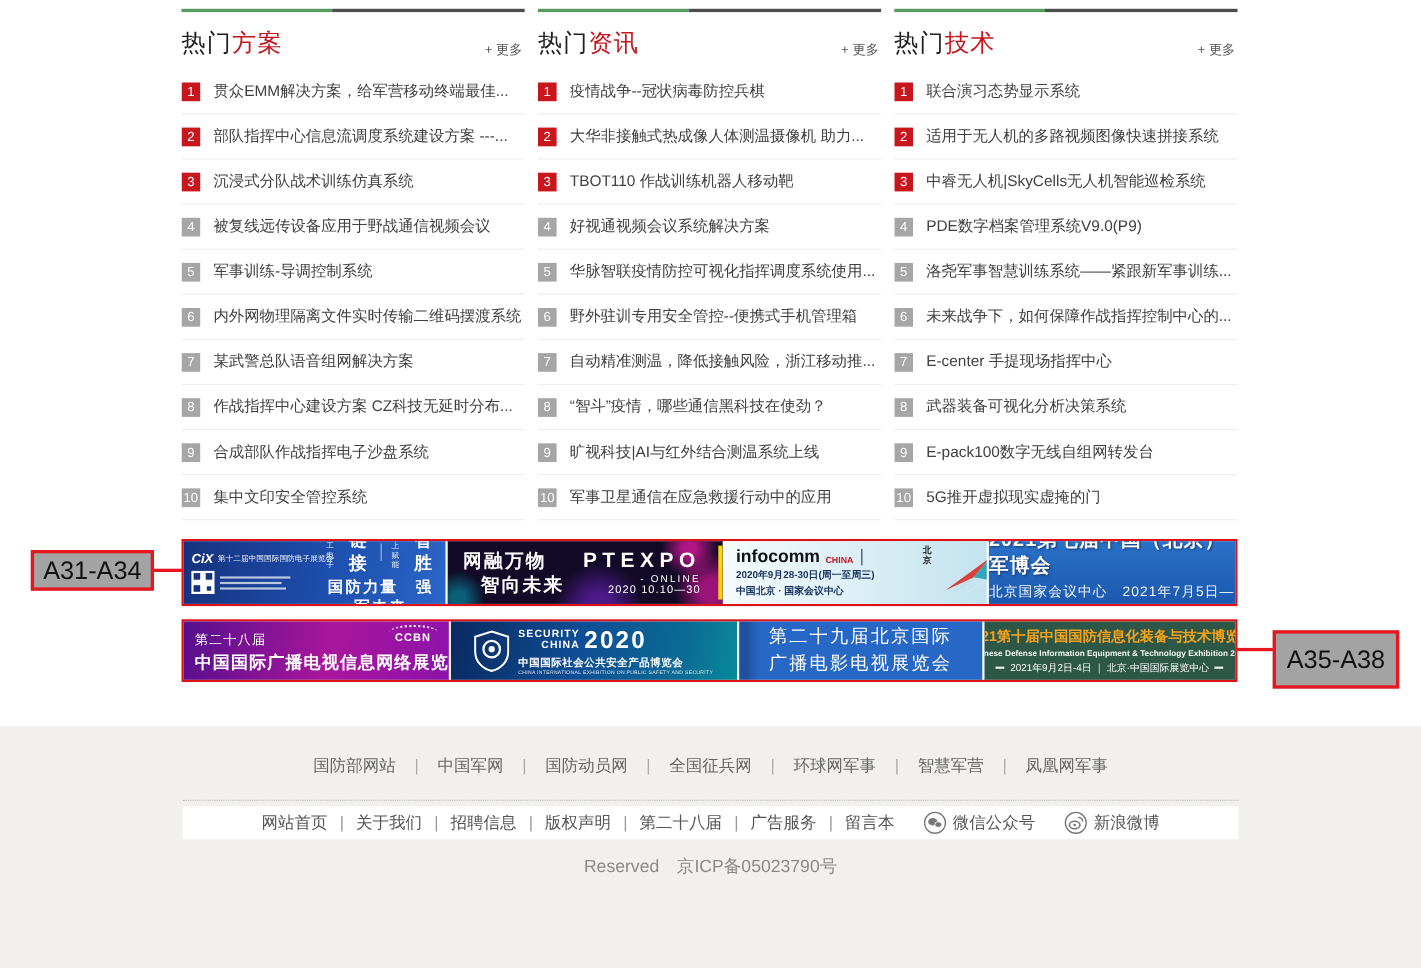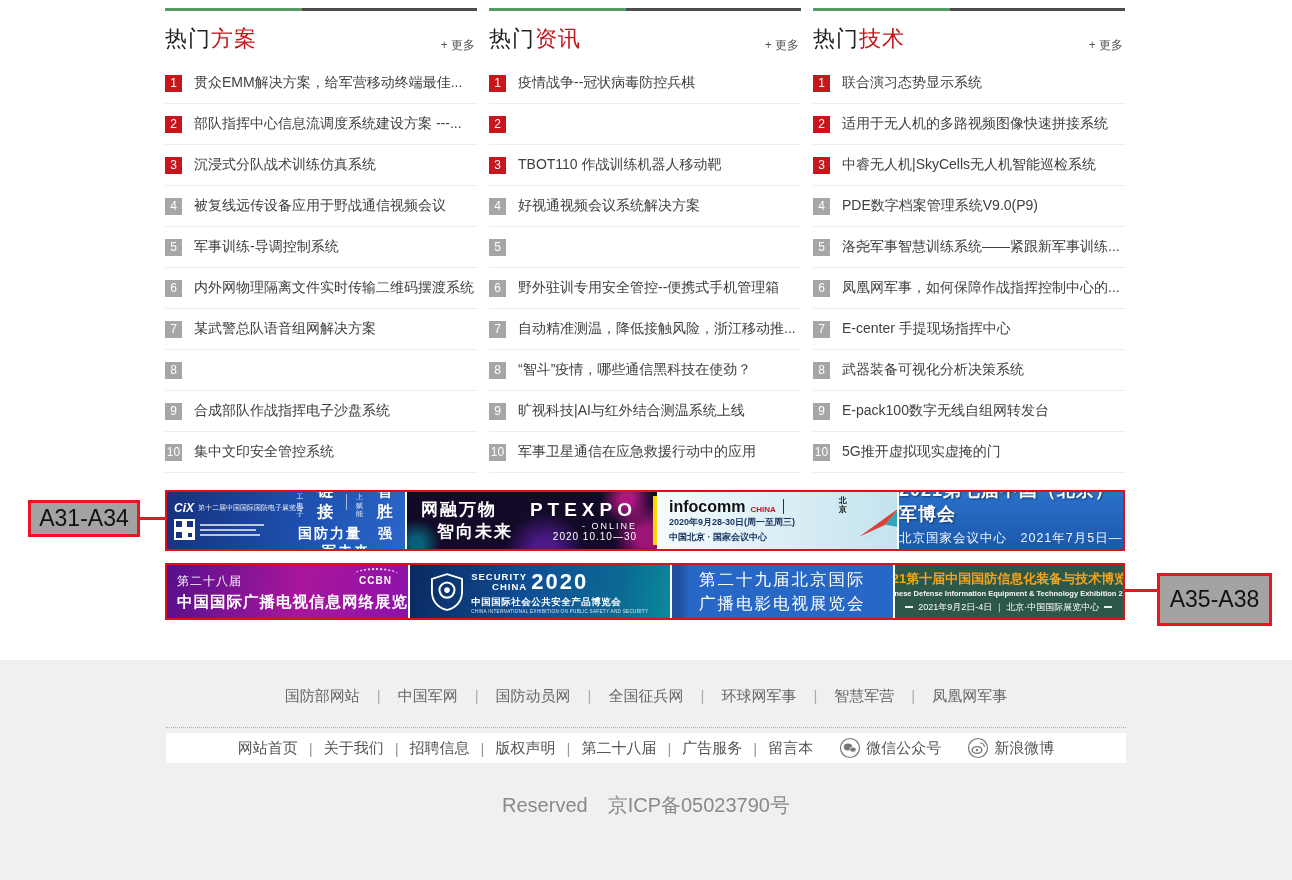--- a/index.html
+++ b/index.html
@@ -121,21 +121,21 @@
   .friend-links { padding-top:27px; text-align:center; font-size:15px; color:#666; }
   .friend-links .pipe { color:#aaa; margin:0 17px; }
   .friend-links span[data-interactable="true"] { cursor:pointer; }
   .dotted-sep { width:960px; margin:21px auto 0; border-top:1px dotted #b3b3b3; }
   .nav-row { width:960px; height:30px; margin:5px auto 0; background:#fff; display:flex; align-items:center; justify-content:center; font-size:15px; color:#555; }
   .nav-row .pipe { color:#999; margin:0 11px; }
   .nav-row .navlink { cursor:pointer; }
   .social { display:flex; align-items:center; gap:5px; margin-left:26px; cursor:pointer; }
   .social svg { display:block; }
   .contact-line { text-align:center; margin-top:13px; font-size:16px; color:#8a8a8a; letter-spacing:.5px; }
-  .icp-line { text-align:center; margin-top:29px; font-size:20px; color:#8a8a8a; }
+  .icp-line { text-align:center; margin-top:15px; font-size:16px; color:#8a8a8a; }
 </style>
 </head>
 <body data-interactable="false">
 
 <div class="content" data-interactable="false">
   <div class="columns">
 
     <div class="col" data-interactable="false">
       <div class="topline" data-interactable="false">
           <i class="seg-green" data-interactable="false"></i>
@@ -169,20 +169,21 @@
         <li data-interactable="true">
             <span class="rank" data-interactable="false">6</span>
             <span class="item-title" data-interactable="false">内外网物理隔离文件实时传输二维码摆渡系统</span>
           </li>
         <li data-interactable="true">
             <span class="rank" data-interactable="false">7</span>
             <span class="item-title" data-interactable="false">某武警总队语音组网解决方案</span>
           </li>
         <li data-interactable="true">
             <span class="rank" data-interactable="false">8</span>
+            <span class="item-title" data-interactable="false">作战指挥中心建设方案 CZ科技无延时分布...</span>
           </li>
         <li data-interactable="true">
             <span class="rank" data-interactable="false">9</span>
             <span class="item-title" data-interactable="false">合成部队作战指挥电子沙盘系统</span>
           </li>
         <li data-interactable="true">
             <span class="rank" data-interactable="false">10</span>
             <span class="item-title" data-interactable="false">集中文印安全管控系统</span>
           </li>
       </ul>
@@ -197,31 +198,33 @@
         <div class="col-title" data-interactable="false"><span data-interactable="false">热门</span><span class="accent" data-interactable="false">资讯</span></div>
         <span class="more" data-interactable="true">+ 更多</span>
       </div>
       <ul class="hotlist" data-interactable="false">
         <li data-interactable="true">
             <span class="rank" data-interactable="false">1</span>
             <span class="item-title" data-interactable="false">疫情战争--冠状病毒防控兵棋</span>
           </li>
         <li data-interactable="true">
             <span class="rank" data-interactable="false">2</span>
+            <span class="item-title" data-interactable="false">大华非接触式热成像人体测温摄像机 助力...</span>
           </li>
         <li data-interactable="true">
             <span class="rank" data-interactable="false">3</span>
             <span class="item-title" data-interactable="false">TBOT110 作战训练机器人移动靶</span>
           </li>
         <li data-interactable="true">
             <span class="rank" data-interactable="false">4</span>
             <span class="item-title" data-interactable="false">好视通视频会议系统解决方案</span>
           </li>
         <li data-interactable="true">
             <span class="rank" data-interactable="false">5</span>
+            <span class="item-title" data-interactable="false">华脉智联疫情防控可视化指挥调度系统使用...</span>
           </li>
         <li data-interactable="true">
             <span class="rank" data-interactable="false">6</span>
             <span class="item-title" data-interactable="false">野外驻训专用安全管控--便携式手机管理箱</span>
           </li>
         <li data-interactable="true">
             <span class="rank" data-interactable="false">7</span>
             <span class="item-title" data-interactable="false">自动精准测温，降低接触风险，浙江移动推...</span>
           </li>
         <li data-interactable="true">
@@ -264,21 +267,21 @@
         <li data-interactable="true">
             <span class="rank" data-interactable="false">4</span>
             <span class="item-title" data-interactable="false">PDE数字档案管理系统V9.0(P9)</span>
           </li>
         <li data-interactable="true">
             <span class="rank" data-interactable="false">5</span>
             <span class="item-title" data-interactable="false">洛尧军事智慧训练系统——紧跟新军事训练...</span>
           </li>
         <li data-interactable="true">
             <span class="rank" data-interactable="false">6</span>
-            <span class="item-title" data-interactable="false">凤凰网军事，如何保障作战指挥控制中心的...</span>
+            <span class="item-title" data-interactable="false">未来战争下，如何保障作战指挥控制中心的...</span>
           </li>
         <li data-interactable="true">
             <span class="rank" data-interactable="false">7</span>
             <span class="item-title" data-interactable="false">E-center 手提现场指挥中心</span>
           </li>
         <li data-interactable="true">
             <span class="rank" data-interactable="false">8</span>
             <span class="item-title" data-interactable="false">武器装备可视化分析决策系统</span>
           </li>
         <li data-interactable="true">

